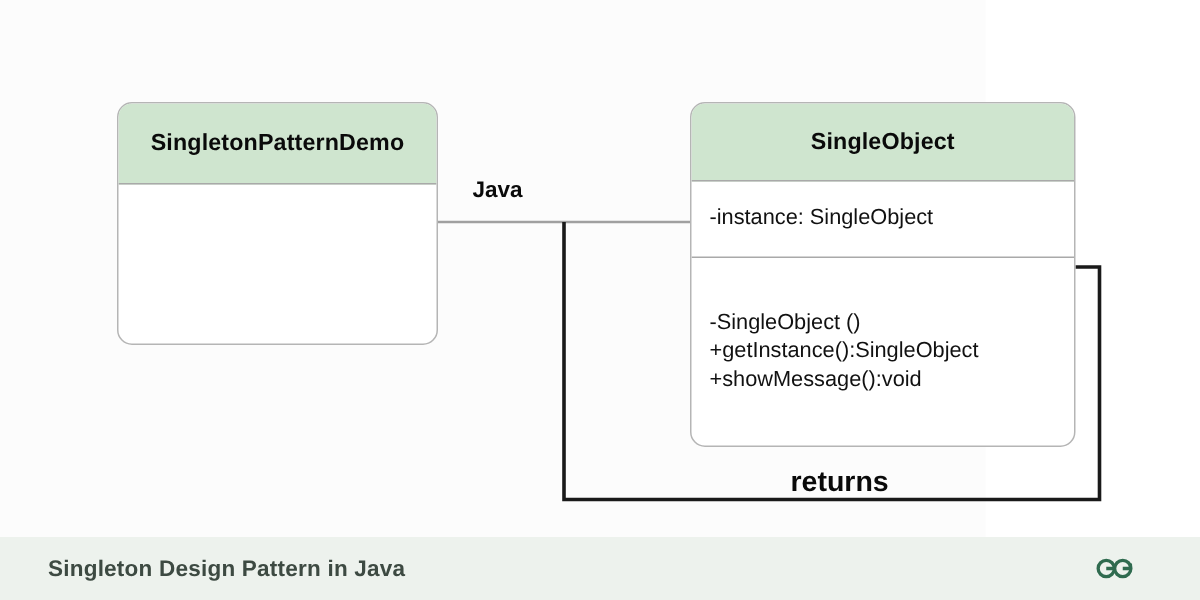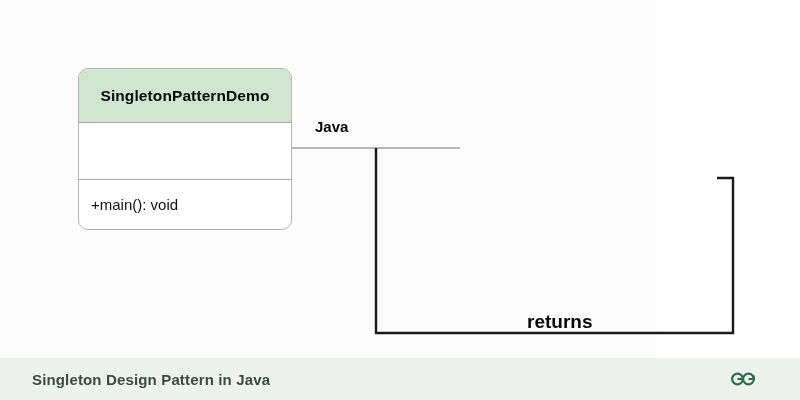--- a/index.html
+++ b/index.html
@@ -173,23 +173,29 @@
     </g>
 
     <g>
       <polyline points="717,178 733,178 733,333 376,333 376,148" fill="none" stroke="#1a1a1a" stroke-width="2.4" stroke-linejoin="miter" stroke-linecap="butt"></polyline>
     </g>
   </svg>
 
   <div class="uml-class" id="class-demo">
     <div class="uml-header">SingletonPatternDemo</div>
     <div class="uml-compartment attrs"></div>
-    <div class="uml-compartment ops divided">+main(): void</div>
   </div>
 
+  <div class="uml-class" id="class-single">
+    <div class="uml-header">SingleObject</div>
+    <div class="uml-compartment attrs">-instance: SingleObject</div>
+    <div class="uml-compartment ops divided">-SingleObject ()
++getInstance():SingleObject
++showMessage():void</div>
+  </div>
 
   <div class="edge-label" id="label-asks">Java</div>
   <div class="edge-label" id="label-returns">returns</div>
 
   <div id="footer">
     <div id="footer-title">Singleton Design Pattern in Java</div>
     <div id="footer-logo">
       <svg width="30" height="20" viewBox="0 0 30 20" aria-hidden="true">
         <g fill="none" stroke="#2f6b4f" stroke-width="2.2">
           <circle cx="9.5" cy="10" r="5.4"></circle>

